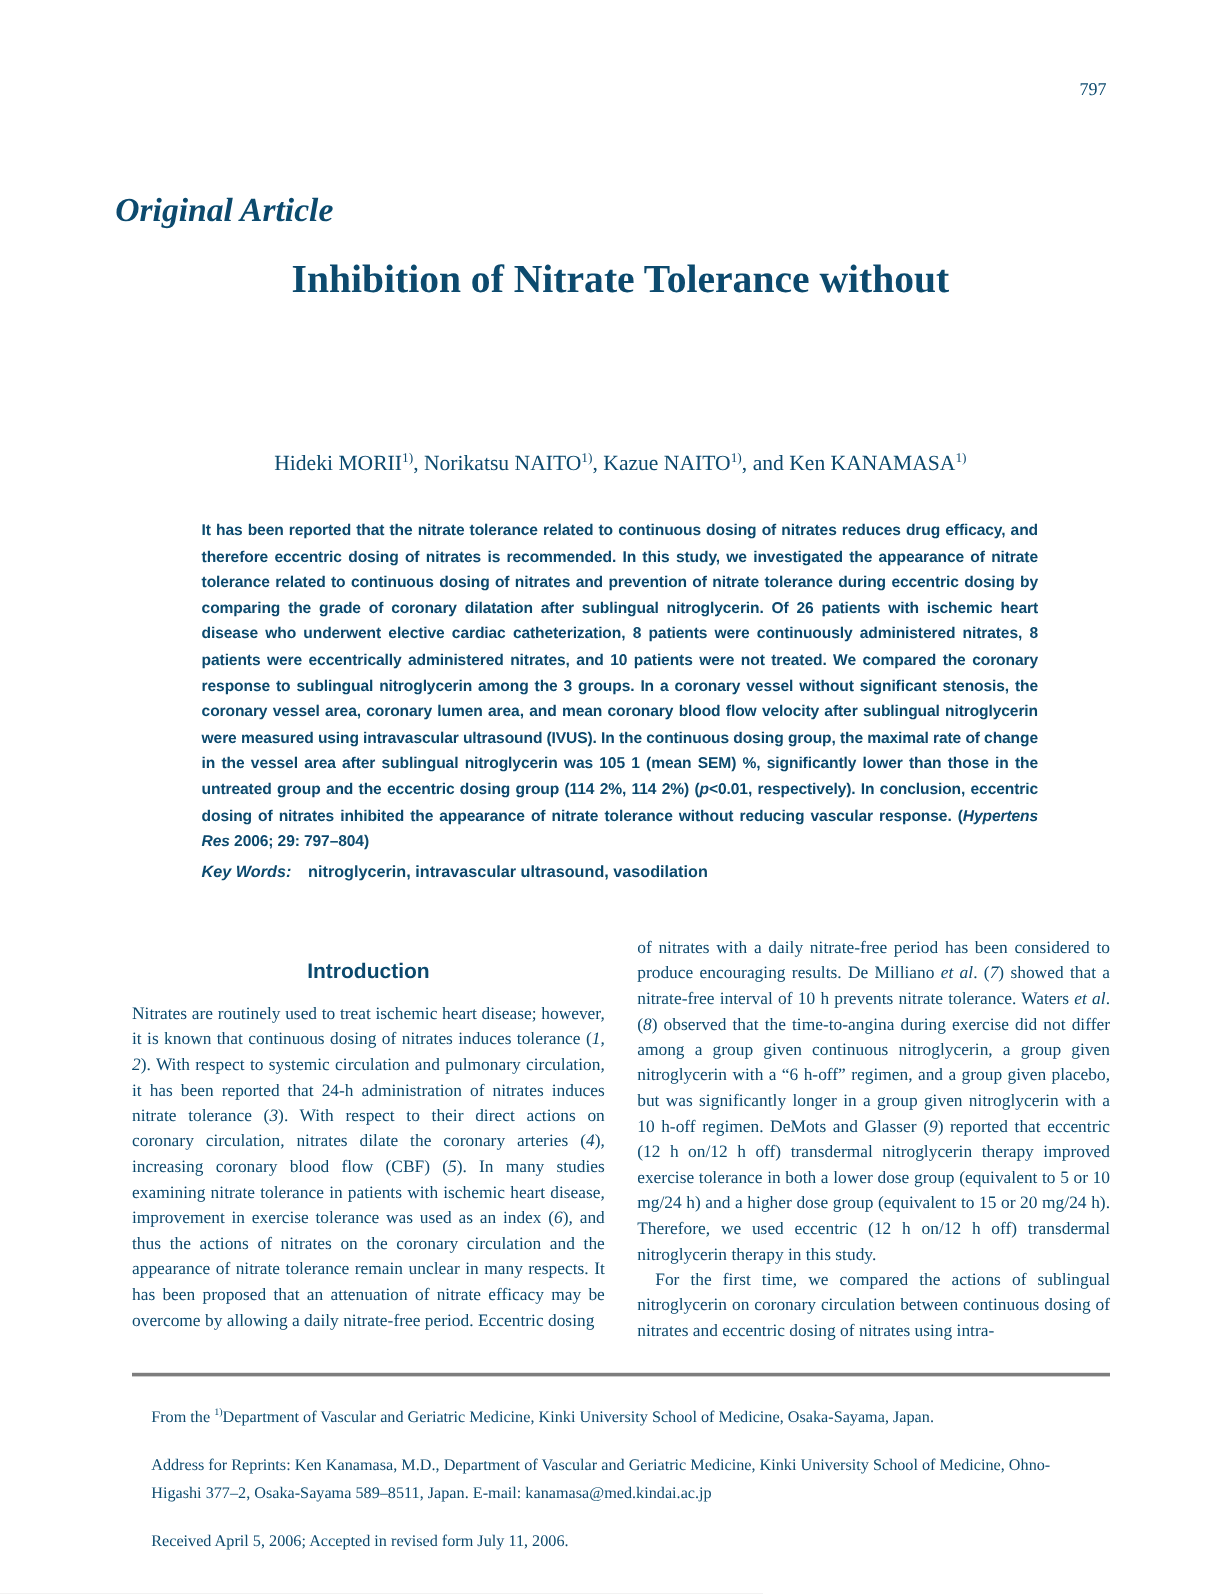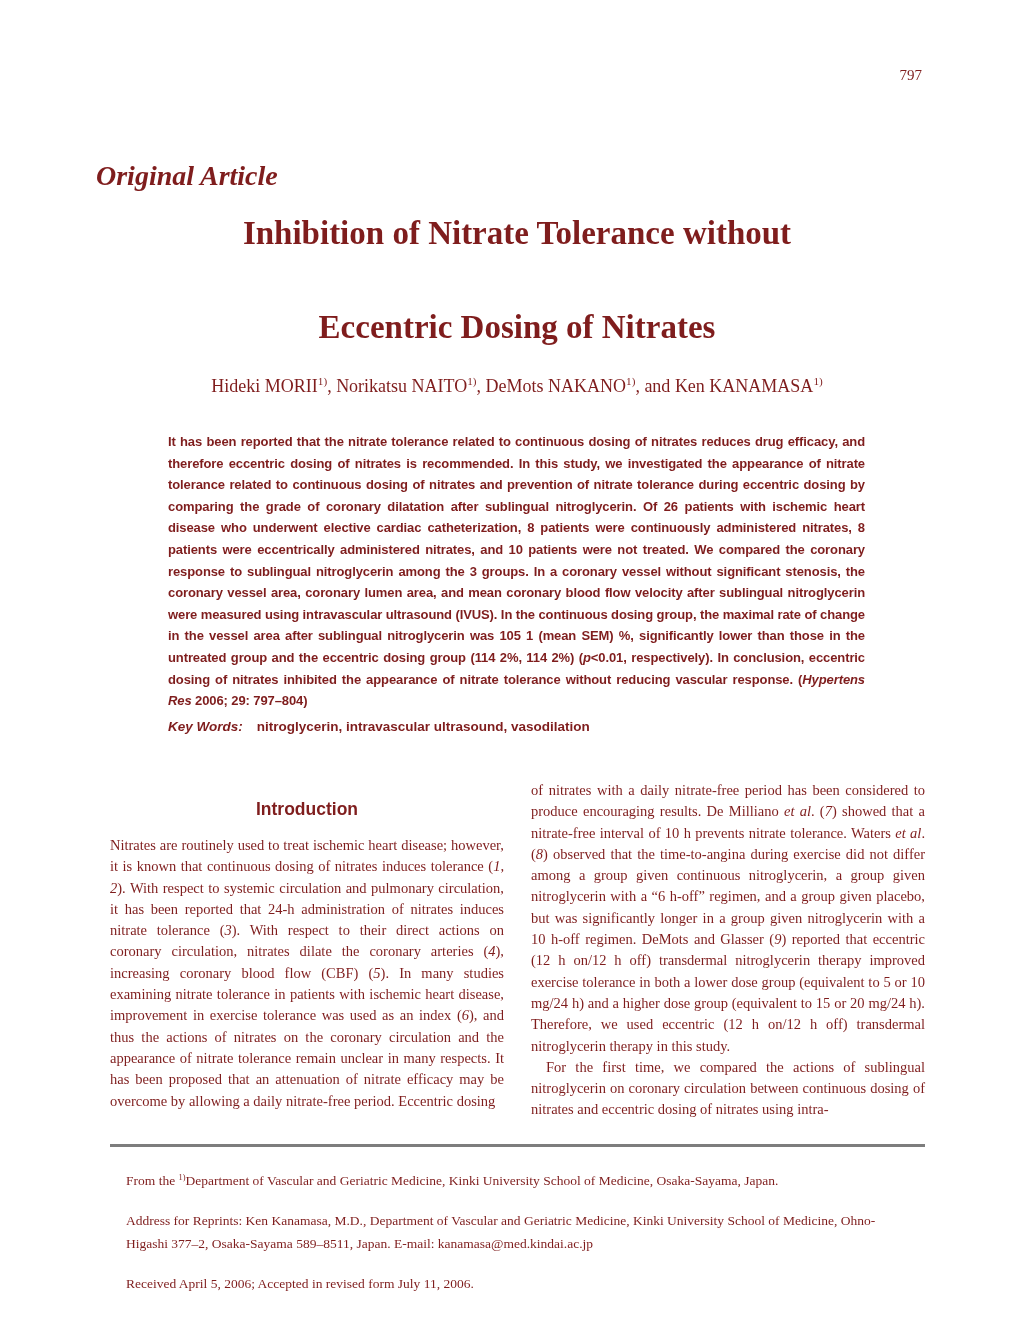--- a/index.html
+++ b/index.html
@@ -2,21 +2,21 @@
 <html><head>
 <meta charset="utf-8">
 <style>
   html, body { margin: 0; padding: 0; background: #e8e8e8; }
   .page {
     position: relative;
     width: 1020px;
     height: 1328px;
     margin: 0 auto;
     background: #ffffff;
-    color: #7f1d1d;
+    color: #0c4a6e;
     overflow: hidden;
   }
   sup {
     font-size: 0.62em;
     vertical-align: super;
     line-height: 0;
   }
   .page-number {
     position: absolute;
     top: 67px;
@@ -118,23 +118,23 @@
 </style>
 </head>
 <body>
 
 <div class="page">
 
   <div class="page-number">797</div>
 
   <div class="article-type">Original Article</div>
 
-  <h1 class="title"><span>Inhibition of Nitrate Tolerance without</span><br><br><span>Eccentric Dosing of Nitrates</span></h1>
+  <h1 class="title"><span>Inhibition of Nitrate Tolerance without</span><br><br></h1>
 
-  <div class="authors"><span>Hideki MORII</span><sup>1)</sup><span>, </span><span>Norikatsu NAITO</span><sup>1)</sup><span>, </span><span>DeMots NAKANO</span><sup>1)</sup><span>, and </span><span>Ken KANAMASA</span><sup>1)</sup></div>
+  <div class="authors"><span>Hideki MORII</span><sup>1)</sup><span>, </span><span>Norikatsu NAITO</span><sup>1)</sup><span>, </span><span>Kazue NAITO</span><sup>1)</sup><span>, and </span><span>Ken KANAMASA</span><sup>1)</sup></div>
 
   <p class="abstract"><span>It has been reported that the nitrate tolerance related to continuous dosing of nitrates reduces drug efficacy, and therefore eccentric dosing of nitrates is recommended. In this study, we investigated the appearance of nitrate tolerance related to continuous dosing of nitrates and prevention of nitrate tolerance during eccentric dosing by comparing the grade of coronary dilatation after sublingual nitroglycerin. Of 26 patients with ischemic heart disease who underwent elective cardiac catheterization, 8 patients were continuously administered nitrates, 8 patients were eccentrically administered nitrates, and 10 patients were not treated. We compared the coronary response to sublingual nitroglycerin among the 3 groups. In a coronary vessel without significant stenosis, the coronary vessel area, coronary lumen area, and mean coronary blood flow velocity after sublingual nitroglycerin were measured using intravascular ultrasound (IVUS). In the continuous dosing group, the maximal rate of change in the vessel area after sublingual nitroglycerin was 105 1 (mean SEM) %, significantly lower than those in the untreated group and the eccentric dosing group (114 2%, 114 2%) (</span><span class="it">p</span><span>&lt;0.01, respectively). In conclusion, eccentric dosing of nitrates inhibited the appearance of nitrate tolerance without reducing vascular response. (</span><span class="it">Hypertens Res</span><span> 2006; 29: 797–804)</span></p>
 
   <p class="keywords"><span class="kw-label">Key Words:</span><span>nitroglycerin, intravascular ultrasound, vasodilation</span></p>
 
   <div class="columns">
 
     <div class="col">
       <h2 class="section-heading">Introduction</h2>
       <p class="body-text"><span>Nitrates are routinely used to treat ischemic heart disease; however, it is known that continuous dosing of nitrates induces tolerance (</span><span class="it">1</span><span>, </span><span class="it">2</span><span>). With respect to systemic circulation and pulmonary circulation, it has been reported that 24-h administration of nitrates induces nitrate tolerance (</span><span class="it">3</span><span>). With respect to their direct actions on coronary circulation, nitrates dilate the coronary arteries (</span><span class="it">4</span><span>), increasing coronary blood flow (CBF) (</span><span class="it">5</span><span>). In many studies examining nitrate tolerance in patients with ischemic heart disease, improvement in exercise tolerance was used as an index (</span><span class="it">6</span><span>), and thus the actions of nitrates on the coronary circulation and the appearance of nitrate tolerance remain unclear in many respects. It has been proposed that an attenuation of nitrate efficacy may be overcome by allowing a daily nitrate-free period. Eccentric dosing</span></p>

